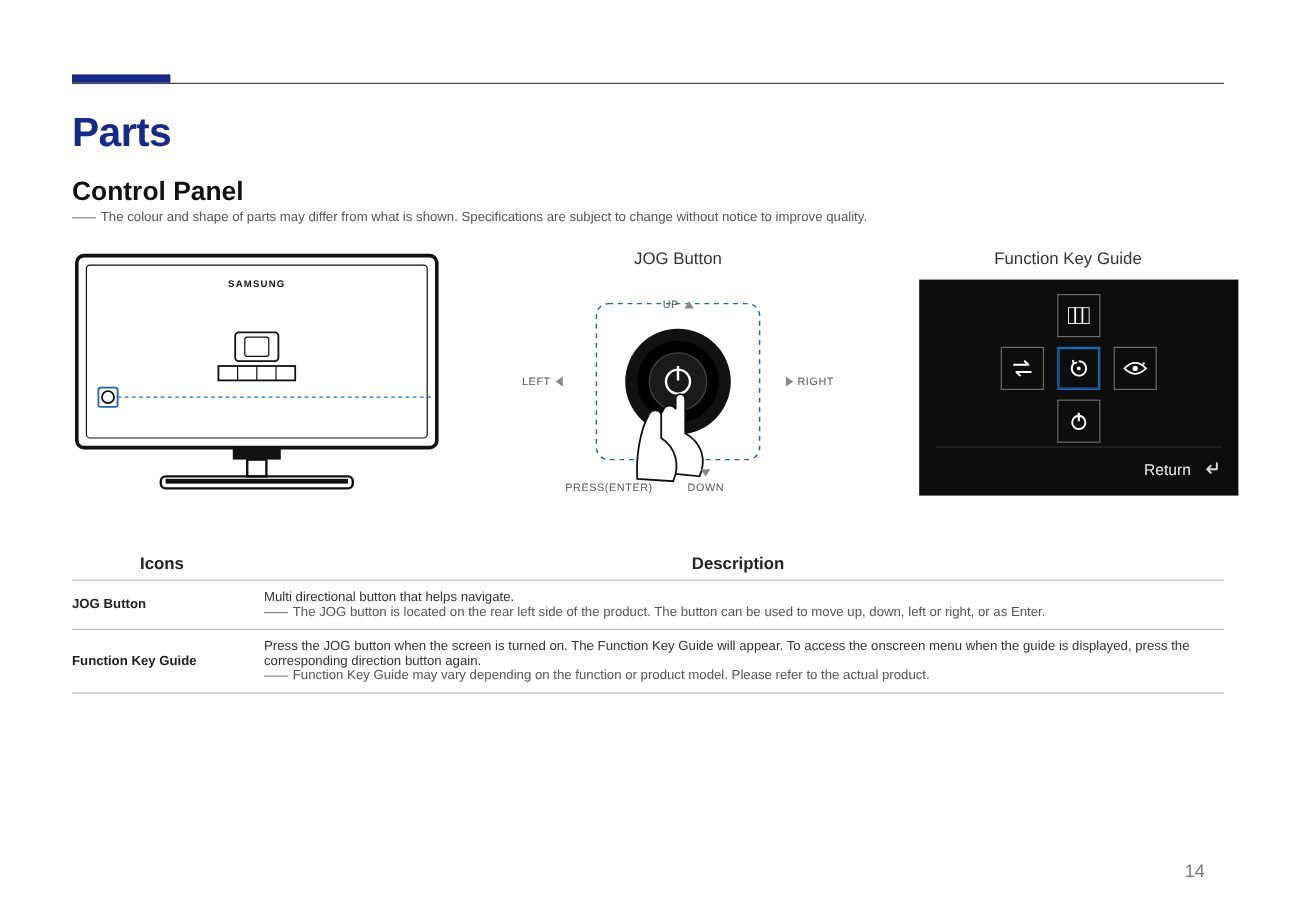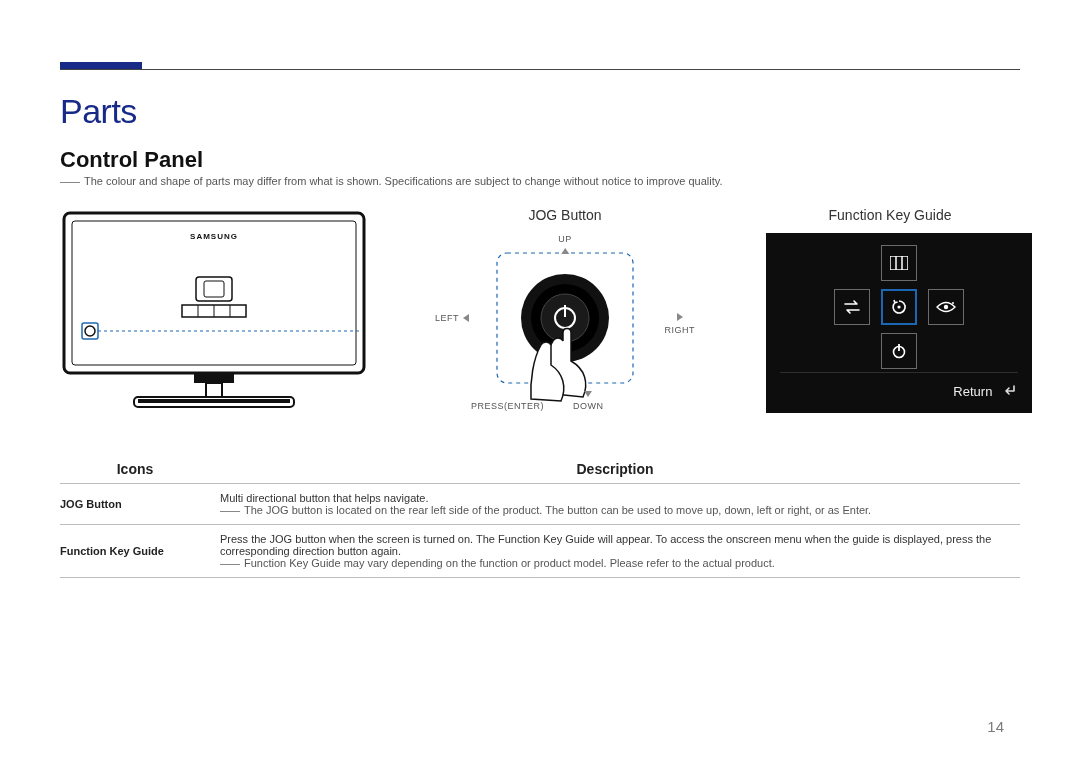--- a/index.html
+++ b/index.html
@@ -37,21 +37,21 @@
     position:absolute;
     left:0;
     top:0;
     width:82px;
     height:7px;
     background:var(--brand-blue);
   }
 
   h1.section-title{
     font-size:34px;
-    font-weight:400;
+    font-weight:700;
     color:var(--brand-blue);
     margin:22px 0 10px 0;
     letter-spacing:-0.5px;
   }
   h2.sub-title{
     font-size:22px;
     font-weight:700;
     color:#111;
     margin:16px 0 2px 0;
   }
@@ -236,29 +236,29 @@
           <circle cx="130" cy="85" r="34" fill="#000"></circle>
           <circle cx="130" cy="85" r="24" fill="#1a1a1a" stroke="#444"></circle>
 
           <circle cx="130" cy="85" r="10" fill="none" stroke="#fff" stroke-width="2"></circle>
           <line x1="130" y1="72" x2="130" y2="84" stroke="#fff" stroke-width="2"></line>
 
           <path d="M110 160 C108 140 110 120 118 108 C120 104 126 104 128 108 L128 100 C128 94 136 94 136 100 L136 128 C150 136 154 150 148 164 Z" fill="#fff" stroke="#111" stroke-width="1.5"></path>
           <path d="M96 166 C95 148 98 126 106 112 C108 108 114 108 116 112 L116 132 C128 140 132 154 126 168 Z" fill="#fff" stroke="#111" stroke-width="1.5"></path>
         </svg>
 
-        <div class="callout" style="left:50%;top:1px;transform:translateX(-50%);flex-direction:column;">
+        <div class="callout" style="left:50%;top:16px;transform:translateX(-50%);flex-direction:row;">
           <span>UP</span>
           <span class="tri up"></span>
         </div>
         <div class="callout" style="left:0;top:80px;">
           <span>LEFT</span>
           <span class="tri left"></span>
         </div>
-        <div class="callout" style="right:0;top:80px;flex-direction:column;">
+        <div class="callout" style="right:0;top:80px;">
           <span class="tri right"></span>
           <span>RIGHT</span>
         </div>
         <div class="callout" style="left:138px;top:158px;flex-direction:column;">
           <span class="tri down"></span>
           <span>DOWN</span>
         </div>
         <div class="callout" style="left:36px;top:168px;align-items:center;">
           <span>PRESS(ENTER)</span>
         </div>

